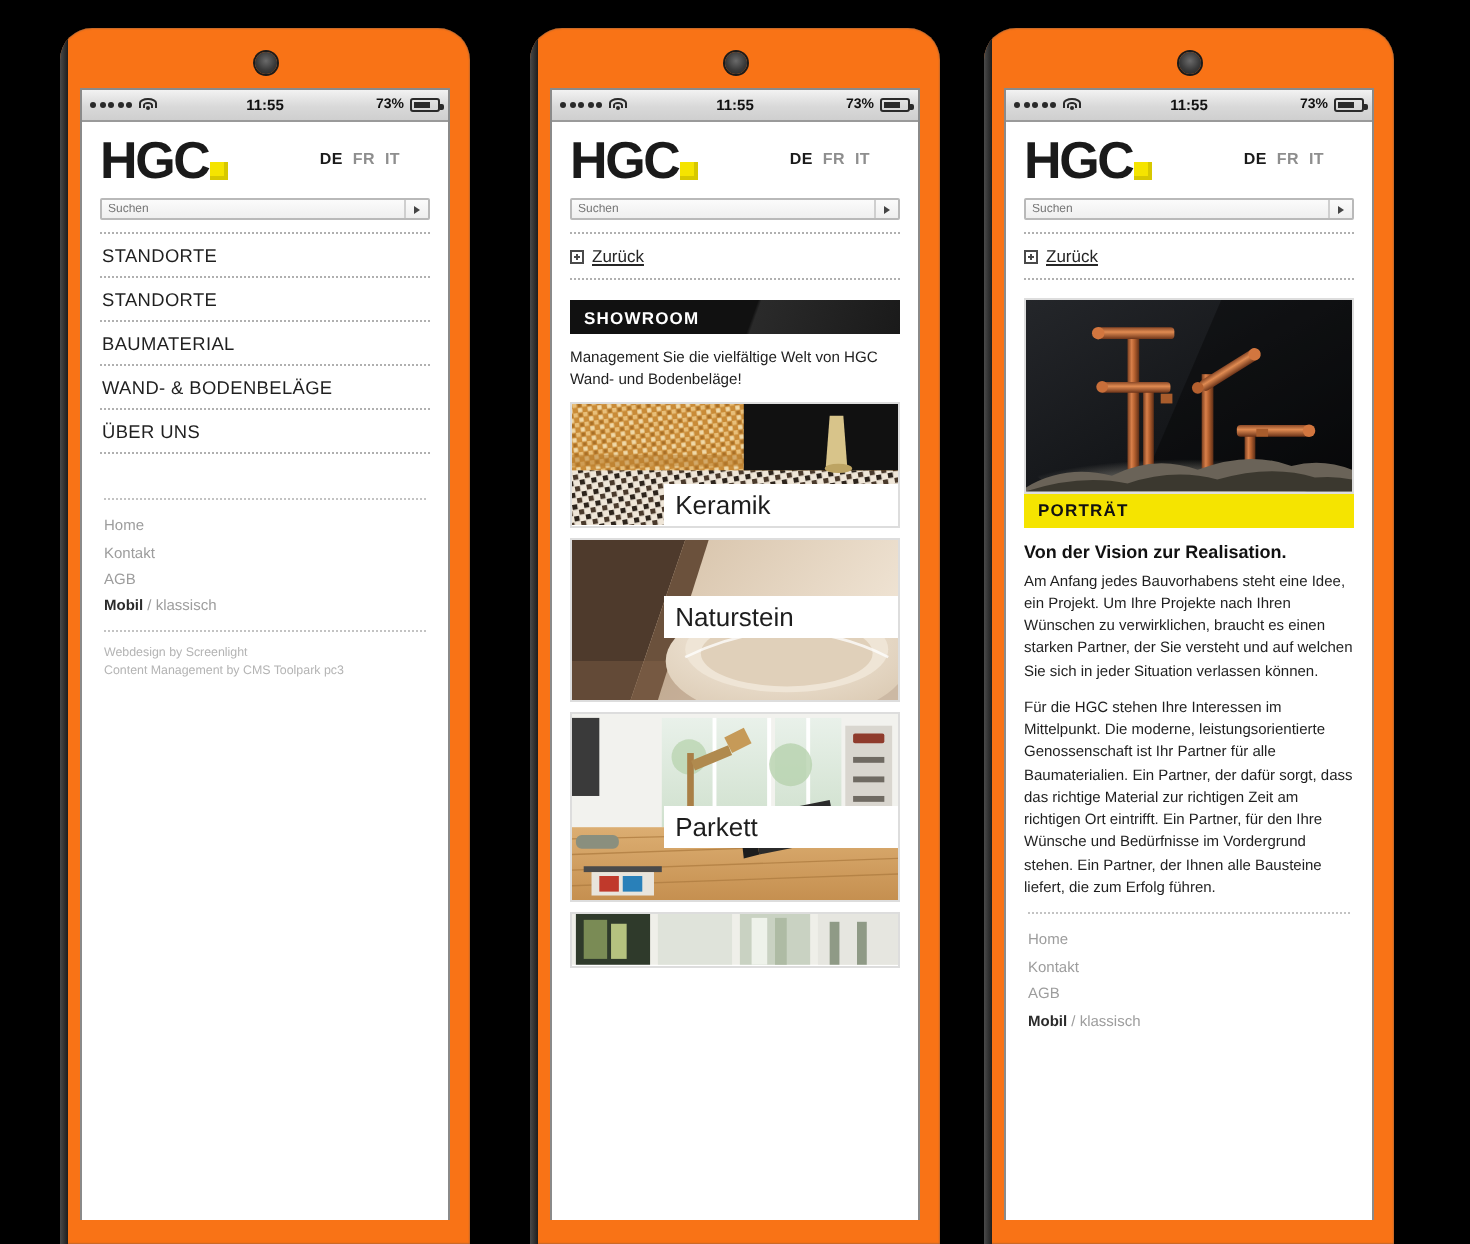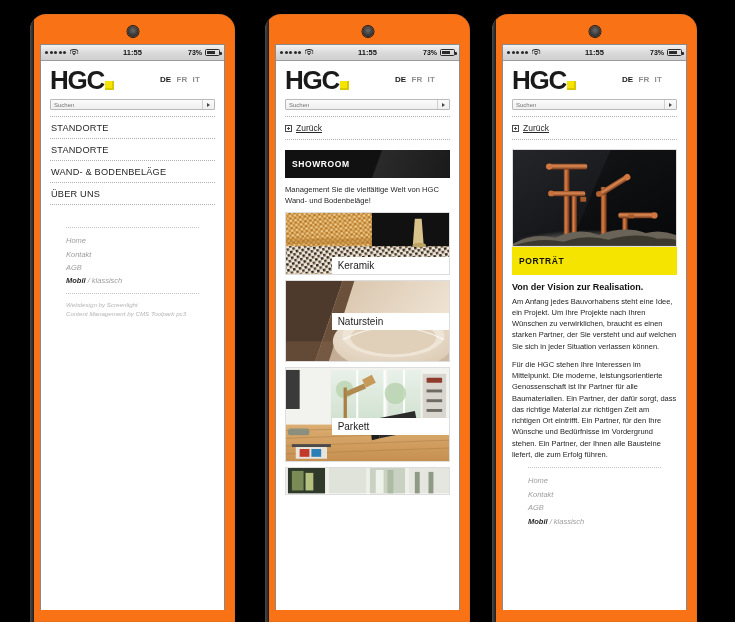--- a/index.html
+++ b/index.html
@@ -102,39 +102,39 @@
 
   
   .backrow { margin:0 9px; border-top:1px dotted #b0b0b0; border-bottom:1px dotted #b0b0b0;
              padding:6px 0; display:flex; align-items:center; gap:4px; }
   .back-icon { width:7px; height:7px; border:1px solid #4a4a4a; position:relative; }
   .back-icon::before{content:"";position:absolute;left:1px;top:2.5px;width:3px;height:1px;background:#4a4a4a;}
   .back-icon::after{content:"";position:absolute;left:2px;top:1.5px;width:1px;height:3px;background:#4a4a4a;}
   .back-label { font-size:8.5px; color:#262626;text-decoration:underline; }
 
   
-  .footer { margin: 0 25px; font-style: italic; }
+  .footer { margin: 0 11px; }
   .footer-links { padding-top:6px; }
   .flink { font-size:7.5px; color:#9d9d9d; padding:2.2px 0; }
   .flink b { color:#2b2b2b; font-weight:bold; }
   .footer-credits { border-top:1px dotted #c3c3c3; margin-top:5px; padding-top:6px; }
   .credit { font-size:6.2px; color:#b4b4b4; line-height:1.5; }
 
   
-  .banner { margin:0 9px; height:28px; display:flex; align-items:center; padding-left:7px;
+  .banner { margin:0 9px; height:17px; display:flex; align-items:center; padding-left:7px;
             font-size:8.5px; font-weight:bold; letter-spacing:.6px; }
   .banner-dark { background:linear-gradient(110deg,#111 0%,#111 55%,#2a2a2a 56%,#1a1a1a 100%); color:#fff; }
   .banner-yellow { background:#f5e400; color:#111; }
 
   .intro { margin:0 9px; padding:6px 0 6px 0; font-size:7.6px; line-height:1.45; color:#1f1f1f; }
 
   
   .tiles { margin:0 9px; }
   .tile { position:relative; margin-bottom:5px; overflow:hidden; border:1px solid #ddd; }
-  .tile-cap { position:absolute; left:28%; bottom:0; right:0; background:#fff; font-size:10px;
+  .tile-cap { position:absolute; left:28%; bottom:0; right:0; background:#fff; font-size:13px;
               color:#1d1d1d; padding:3px 0 3px 6px; }
   .tile-cap.mid { bottom:38%; left:28%; }
 
   
   .art { width:100%; height:100%; display:block; }
 
   .port-img { margin:0 9px 0 9px; border:1px solid #ddd; overflow:hidden; }
   .port-head { margin:0 9px; padding:7px 0 4px 0; font-size:9px; font-weight:bold; color:#111; }
   .para { margin:0 9px; font-size:7.5px; line-height:1.5; color:#1f1f1f; padding-bottom:7px; }
 
@@ -193,20 +193,21 @@
           <input class="search-input" type="text" placeholder="Suchen" style="">
           <span class="search-btn">
               <span class="caret"></span>
             </span>
         </div>
       </div>
 
       <div class="navlist">
         <div class="navitem">STANDORTE</div>
         <div class="navitem">STANDORTE</div>
+        <div class="navitem">BAUMATERIAL</div>
         <div class="navitem">WAND- &amp; BODENBELÄGE</div>
         <div class="navitem">ÜBER UNS</div>
       </div>
 
       <div class="footer" style="margin-top:22px;">
         <div class="spacer-dotted" style="margin:0 0 0 0;"></div>
         <div class="footer-links">
           <div class="flink">Home</div>
           <div class="flink">Kontakt</div>
           <div class="flink">AGB</div>

